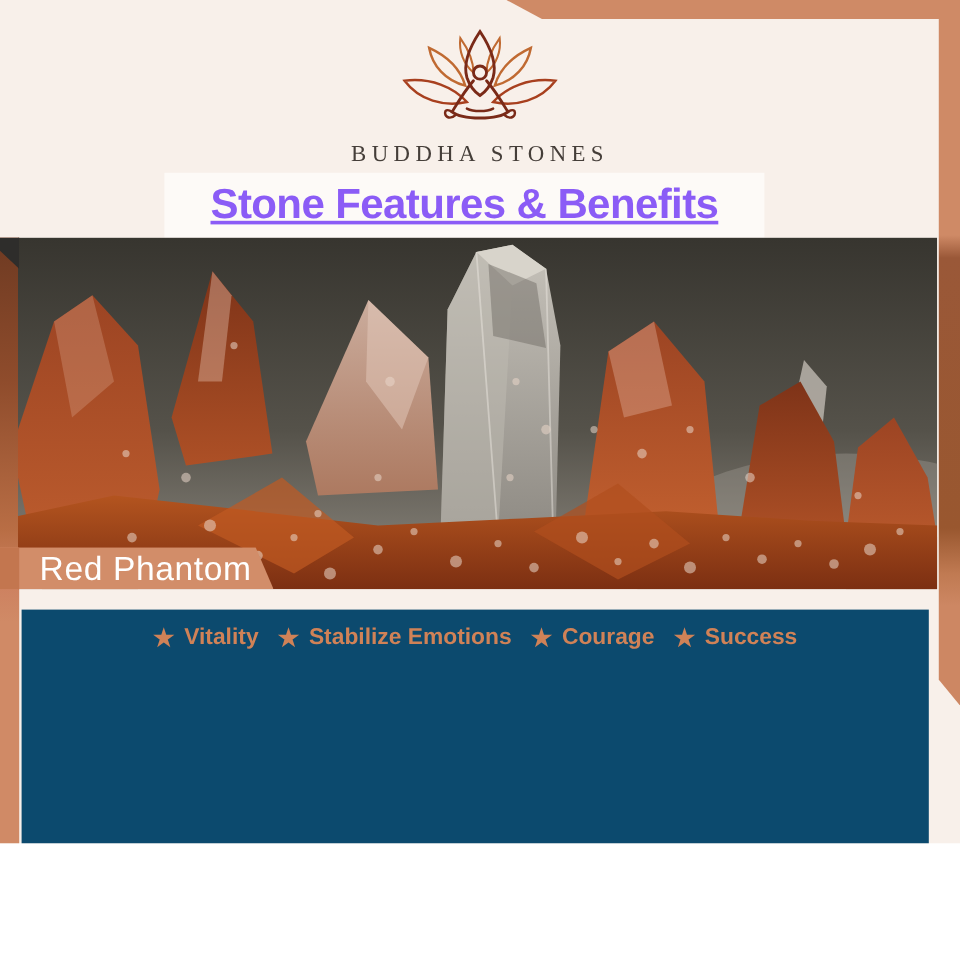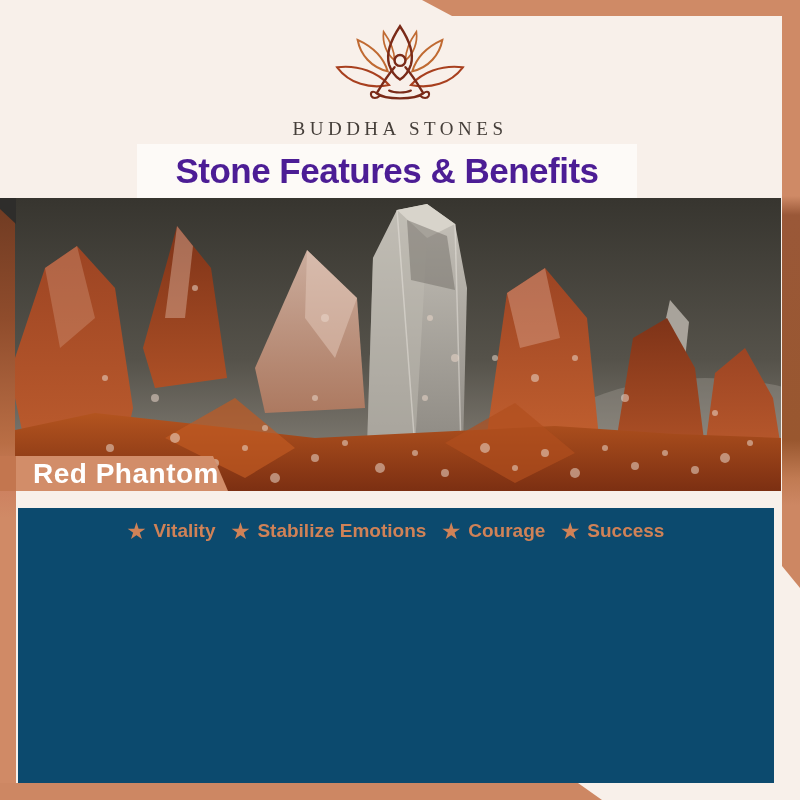--- a/index.html
+++ b/index.html
@@ -1,16 +1,16 @@
 <!DOCTYPE html>
 <html><head>
 <meta charset="utf-8">
 <style>
   html,body{margin:0;padding:0;}
-  .canvas{position:relative;width:800px;height:800px;overflow:hidden;
+  .canvas{position:relative;width:800px;height:703px;overflow:hidden;
           background:#f8f0ea;font-family:"Liberation Sans",sans-serif;}
 
   
   .top-ribbon{position:absolute;top:0;left:0;width:800px;height:16px;background:#cf8a66;
               clip-path:polygon(422px 0,800px 0,800px 16px,452px 16px);}
   .right-strip{position:absolute;top:0;left:782px;width:18px;height:588px;
                background:linear-gradient(#cf8a66 0px,#cf8a66 196px,#9a5838 215px,#99572f 440px,#c07a52 478px,#cd8763 505px,#cd8763 100%);
                clip-path:polygon(0 0,18px 0,18px 588px,0 566px);}
   .left-strip{position:absolute;top:198px;left:0;width:16px;height:602px;
               background:linear-gradient(#6e3a22 0px,#8f4c2c 120px,#b96e45 245px,#cd8160 290px,#d08a66 320px,#d08a66 100%);}
@@ -20,30 +20,30 @@
                  clip-path:polygon(0 0,578px 0,602px 17px,0 17px);}
 
   
   .logo{position:absolute;left:318px;top:24px;width:164px;height:92px;}
   .brand-name{position:absolute;left:0;right:0;top:118px;text-align:center;
               font-family:"Liberation Serif",serif;font-size:19px;letter-spacing:4.5px;color:#453e39;}
 
   
   .header-band{position:absolute;left:137px;top:144px;width:500px;height:54px;background:#fdfaf7;
                display:flex;align-items:center;justify-content:center;}
-  .header-band h1{margin:0;font-size:35px;font-weight:bold;color:#4c1d95;letter-spacing:-0.5px;}
+  .header-band h1{margin:0;font-size:35px;font-weight:bold;color:#8b5cf6;letter-spacing:-0.5px;text-decoration:underline;}
 
   
   .photo{position:absolute;left:15px;top:198px;width:766px;height:293px;display:block;}
 
   
   .name-banner{position:absolute;left:0;top:456px;width:228px;height:35px;background:#d28d69;
                clip-path:polygon(0 0,213px 0,228px 35px,0 35px);display:flex;align-items:center;}
   .name-banner::before{content:"";position:absolute;left:0;top:0;width:16px;height:100%;background:#c3764f;}
-  .name-banner .label{color:#ffffff;font-weight:bold;font-size:28px;letter-spacing:0.5px;margin-left:33px;}
+  .name-banner .label{color:#ffffff;font-weight:normal;font-size:28px;letter-spacing:0.5px;margin-left:33px;}
 
   
   .panel{position:absolute;left:18px;top:508px;width:756px;height:275px;background:#0c4a6e;}
   .benefits{margin-top:10px;text-align:center;color:#d08257;font-weight:bold;font-size:19px;}
   .benefits .item{display:inline-block;margin:0 8px;white-space:nowrap;}
   .benefits .star{margin-right:8px;font-size:20px;position:relative;top:1px;}
   .body-text{margin:9px 8px 0 10px;color:#1c1c1e;font-weight:bold;font-size:15.5px;
              line-height:23.2px;letter-spacing:-0.45px;}
   .body-text .line{white-space:nowrap;}
 </style>

